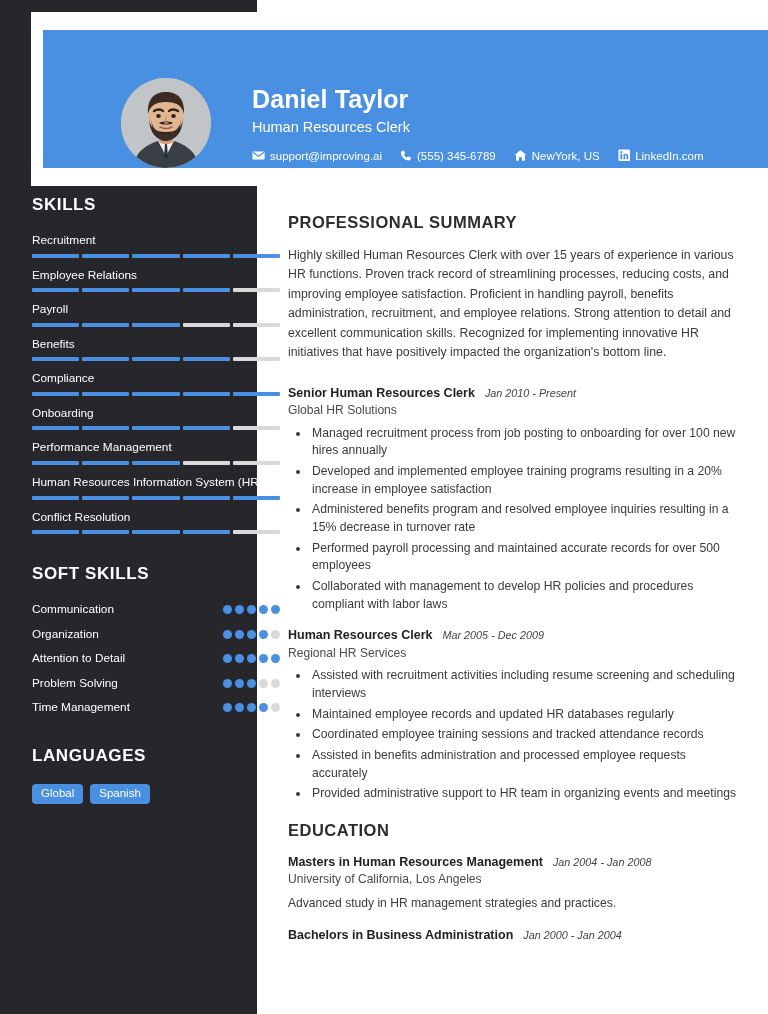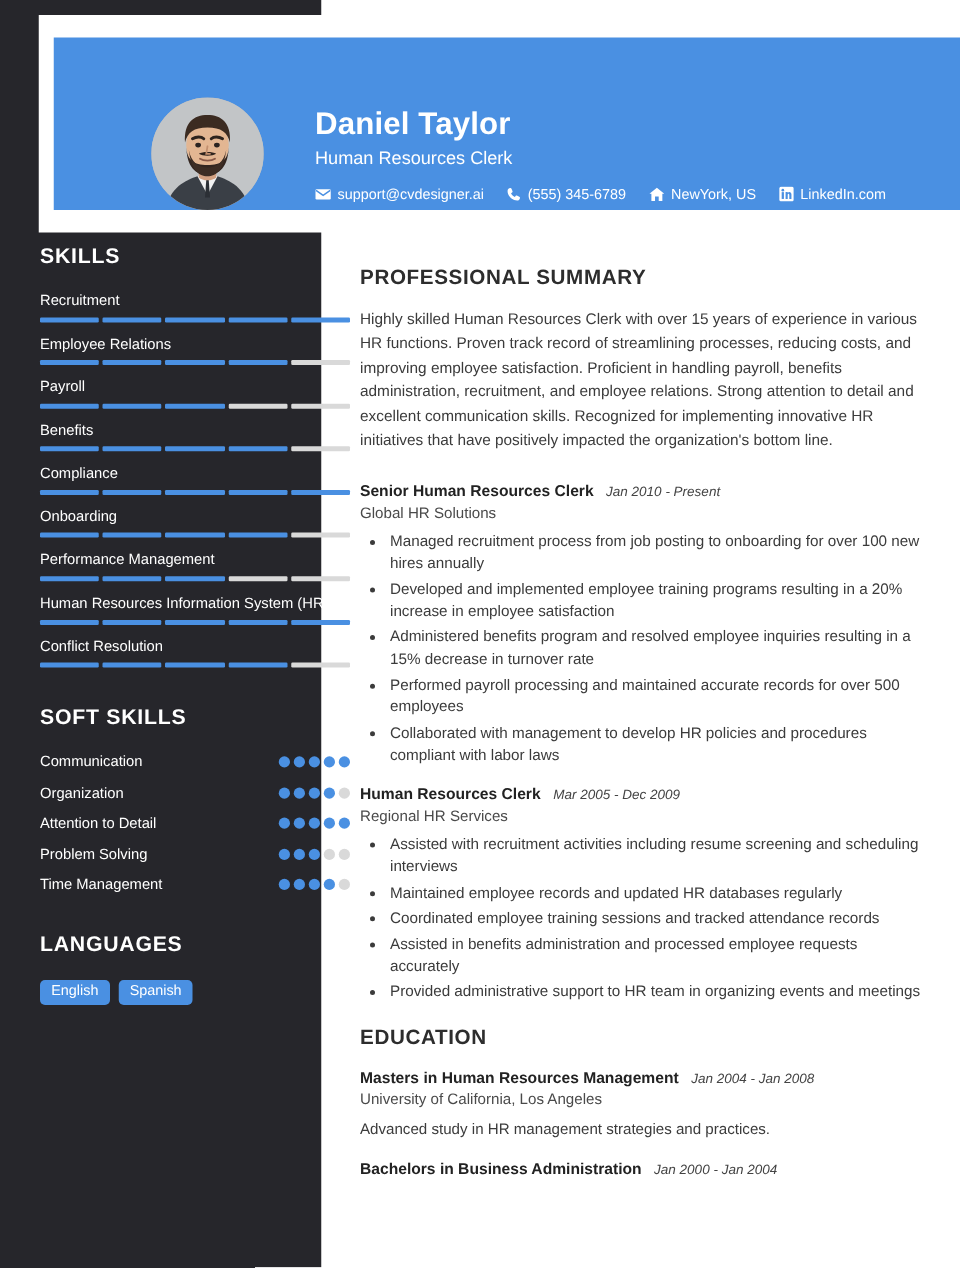--- a/index.html
+++ b/index.html
@@ -292,21 +292,21 @@
         <div class="name">Daniel Taylor</div>
         <div class="role">Human Resources Clerk</div>
 
         <div class="contact-row">
 
           <div class="contact-item">
             <svg width="13" height="13" viewBox="0 0 16 16">
               <rect x="0.5" y="3" width="15" height="10" rx="1.2" fill="#ffffff"></rect>
               <path d="M1 4 L8 9 L15 4" stroke="#4a90e2" stroke-width="1.5" fill="none"></path>
             </svg>
-            <span>support@cvdesigner.ai</span>
+            <span>support@improving.ai</span>
           </div>
 
           <div class="contact-item">
             <svg width="12" height="13" viewBox="0 0 16 16">
               <path d="M4.5 1.2 C3 1.2 1.4 2.6 1.4 4.3 C1.4 9.6 6.4 14.6 11.6 14.6 C13.3 14.6 14.7 13 14.7 11.5 C14.7 11 14.4 10.6 13.9 10.4 L11.3 9.3 C10.8 9.1 10.3 9.3 10 9.7 L9.1 10.9 C7.4 10 5.9 8.5 5.1 6.8 L6.3 5.9 C6.7 5.6 6.9 5.1 6.7 4.6 L5.6 2.1 C5.4 1.6 5 1.2 4.5 1.2 Z" fill="#ffffff"></path>
             </svg>
             <span>(555) 345-6789</span>
           </div>
 
           <div class="contact-item">
@@ -476,21 +476,21 @@
             <div class="dot on"></div>
             <div class="dot on"></div>
             <div class="dot on"></div>
             <div class="dot"></div>
           </div>
         </div>
       </div>
 
     <h2 class="side-heading gap">LANGUAGES</h2>
     <div class="lang-list" id="languages-list">
-        <span class="lang-chip">English</span>
+        <span class="lang-chip">Global</span>
         <span class="lang-chip">Spanish</span>
       </div>
 
   </div>
 
   <div class="main">
 
     <div class="section">
       <h2 class="sec-title">PROFESSIONAL SUMMARY</h2>
       <p class="summary">Highly skilled Human Resources Clerk with over 15 years of experience in various HR functions. Proven track record of streamlining processes, reducing costs, and improving employee satisfaction. Proficient in handling payroll, benefits administration, recruitment, and employee relations. Strong attention to detail and excellent communication skills. Recognized for implementing innovative HR initiatives that have positively impacted the organization's bottom line.</p>

